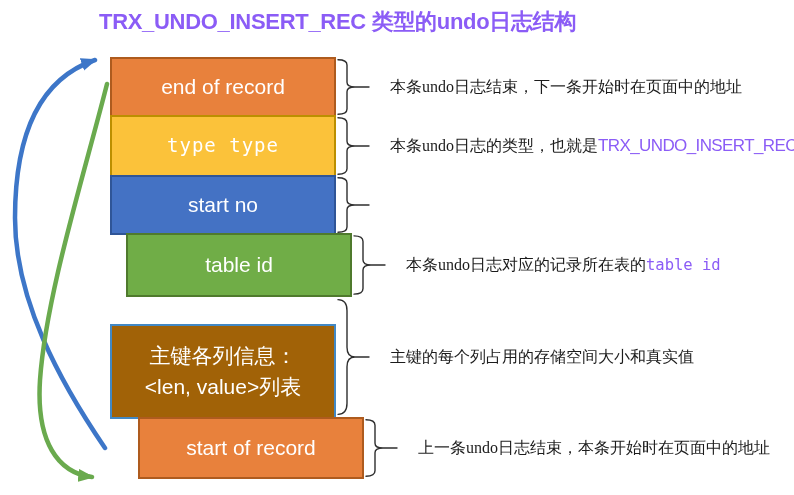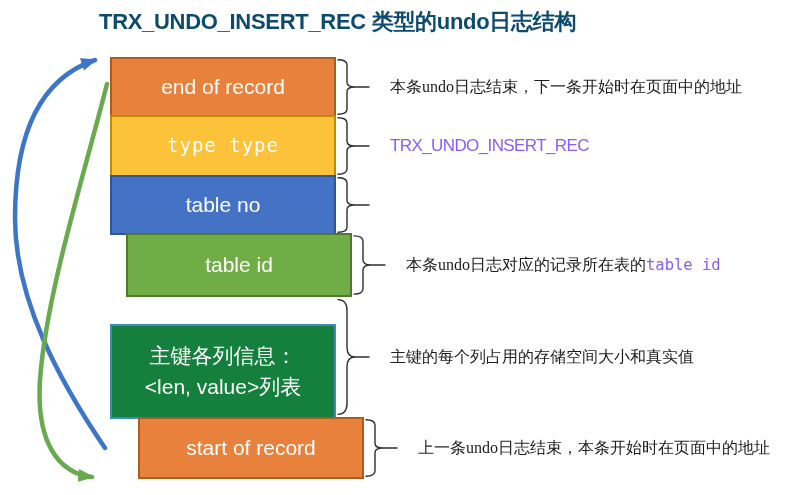--- a/index.html
+++ b/index.html
@@ -28,21 +28,21 @@
   .note .em{font-weight:normal;font-family:"Liberation Sans","DejaVu Sans",sans-serif;
             font-size:17px;letter-spacing:-0.6px;color:#8b5cf6;}
   .note .em.mono{font-family:"DejaVu Sans Mono","Liberation Mono",monospace;
                  font-size:15.5px;letter-spacing:0;}
 </style>
 </head>
 <body>
 
 <div class="stage">
 
-  <div class="title" style="color: #0c4a6e;">TRX_UNDO_INSERT_REC 类型的undo日志结构</div>
+  <div class="title" style="color: #8b5cf6;">TRX_UNDO_INSERT_REC 类型的undo日志结构</div>
 
   <svg class="arrows" aria-hidden="true">
     <defs>
       <marker id="head-blue" viewBox="0 0 10 8" refX="8.5" refY="4" markerWidth="3.6" markerHeight="3" orient="auto">
         <path d="M0,0 L10,4 L0,8 Z" fill="#3D76C8"></path>
       </marker>
       <marker id="head-green" viewBox="0 0 10 8" refX="8.5" refY="4" markerWidth="3.6" markerHeight="3" orient="auto">
         <path d="M0,0 L10,4 L0,8 Z" fill="#6AAA4E"></path>
       </marker>
     </defs>
@@ -70,27 +70,28 @@
     <div class="row" style="height: 62px;">
       <div class="box" style="background: rgb(251, 194, 58); border-color: rgb(188, 143, 0);">
         <span class="box-label mono">type type</span>
       </div>
       <div class="brace">
         <svg viewBox="0 0 34 100" preserveAspectRatio="none">
             <path d="M2,3 Q11,3 11,12 L11,42 Q11,50 19,50 L33,50 M19,50 Q11,50 11,58 L11,88 Q11,97 2,97"></path>
           </svg>
       </div>
       <div class="note">
+        <span>本条undo日志的类型，也就是</span>
           <span class="em">TRX_UNDO_INSERT_REC</span>
       </div>
     </div>
 
     <div class="row" style="height: 60px;">
       <div class="box" style="background: rgb(68, 114, 196); border-color: rgb(47, 85, 151);">
-        <span class="box-label">table no</span>
+        <span class="box-label">start no</span>
       </div>
       <div class="brace">
         <svg viewBox="0 0 34 100" preserveAspectRatio="none">
             <path d="M2,3 Q11,3 11,12 L11,42 Q11,50 19,50 L33,50 M19,50 Q11,50 11,58 L11,88 Q11,97 2,97"></path>
           </svg>
       </div>
     </div>
 
     <div class="row" style="height: 64px; padding-left: 16px;">
       <div class="box" style="background: rgb(112, 173, 71); border-color: rgb(79, 122, 45);">
@@ -101,21 +102,21 @@
             <path d="M2,3 Q11,3 11,12 L11,42 Q11,50 19,50 L33,50 M19,50 Q11,50 11,58 L11,88 Q11,97 2,97"></path>
           </svg>
       </div>
       <div class="note">
         <span>本条undo日志对应的记录所在表的 </span>
           <span class="em mono">table id</span>
       </div>
     </div>
 
     <div class="row" style="height: 124px;">
-      <div class="box" style="background: #15803d; border-color: rgb(66, 136, 196); margin-top: 29px;">
+      <div class="box" style="background: #a16207; border-color: rgb(66, 136, 196); margin-top: 29px;">
         <span class="box-label">主键各列信息：</span>
         <span class="box-label">&lt;len, value&gt;列表</span>
       </div>
       <div class="brace">
         <svg viewBox="0 0 34 100" preserveAspectRatio="none">
             <path d="M2,3 Q11,3 11,12 L11,42 Q11,50 19,50 L33,50 M19,50 Q11,50 11,58 L11,88 Q11,97 2,97"></path>
           </svg>
       </div>
       <div class="note">
         <span>主键的每个列占用的存储空间大小和真实值</span>

